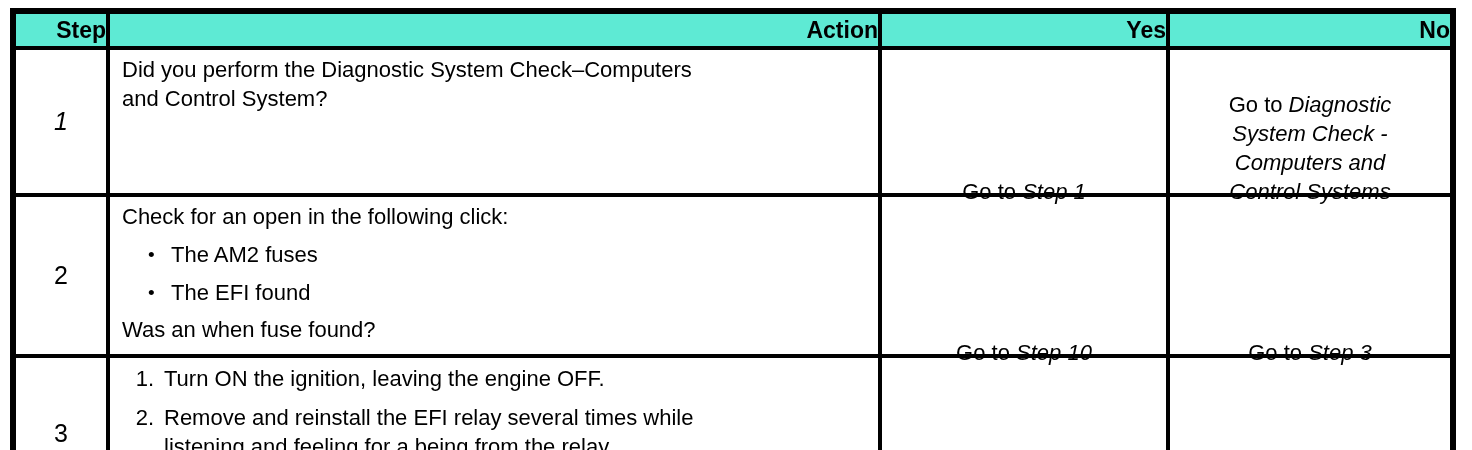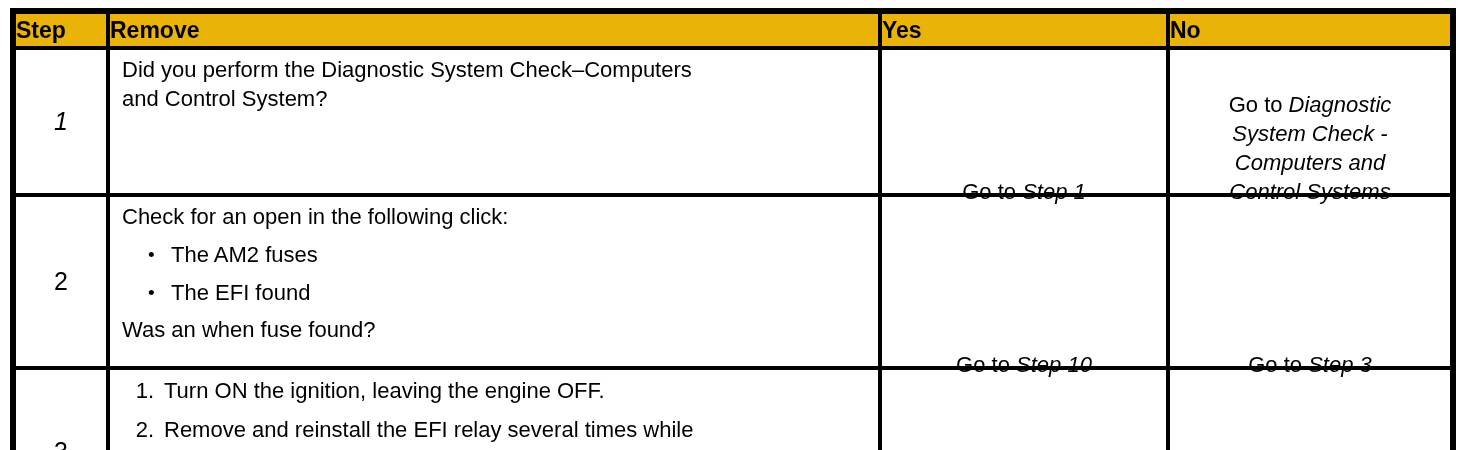--- a/index.html
+++ b/index.html
@@ -32,43 +32,43 @@
   }
   
   col.c-step { width: 95px; }
   col.c-action { width: 772px; }
   col.c-yes { width: 288px; }
   col.c-no { width: 285px; }
 
   
   tr.hdr { height: 37px; }
   tr.hdr th {
-    text-align: left; vertical-align: middle;
+    text-align: right; vertical-align: middle;
     font-weight: bold; font-size: 23px;
-    background: #eab308;
+    background: #5eead4;
   }
 
   
   tr.r1 td { height: 119px; }
   tr.r2 td { height: 142px; }
   tr.r3 td { height: 137px; }
 
   
   td { font-size: 22px; line-height: 29px; }
 
   .step-cell {
     display: flex; align-items: center; justify-content: center;
     height: 100%; font-size: 25px;
   }
   .it { font-style: italic; }
 
   .action-cell {
     display: flex; flex-direction: column;
     height: 100%;
-    padding: 4px 10px 22px 12px;
+    padding: 4px 10px 10px 12px;
     white-space: pre-line;
     text-align: left;
   }
   .action-cell .intro { margin-top: 1px; }
   .bullet-item {
     display: flex; margin-top: 9px; margin-left: 26px;
     white-space: pre-line;
   }
   .bullet-item .bullet {
     width: 12px; margin-right: 11px; flex: 0 0 auto;
@@ -103,21 +103,21 @@
   <table class="diag">
     <colgroup>
       <col class="c-step">
         <col class="c-action">
         <col class="c-yes">
         <col class="c-no">
     </colgroup>
     <thead>
       <tr class="hdr">
         <th>Step</th>
-        <th>Remove</th>
+        <th>Action</th>
         <th>Yes</th>
         <th>No</th>
       </tr>
     </thead>
     <tbody>
 
       <tr class="r1">
         <td>
           <div class="step-cell">
             <span class="it">1</span>

